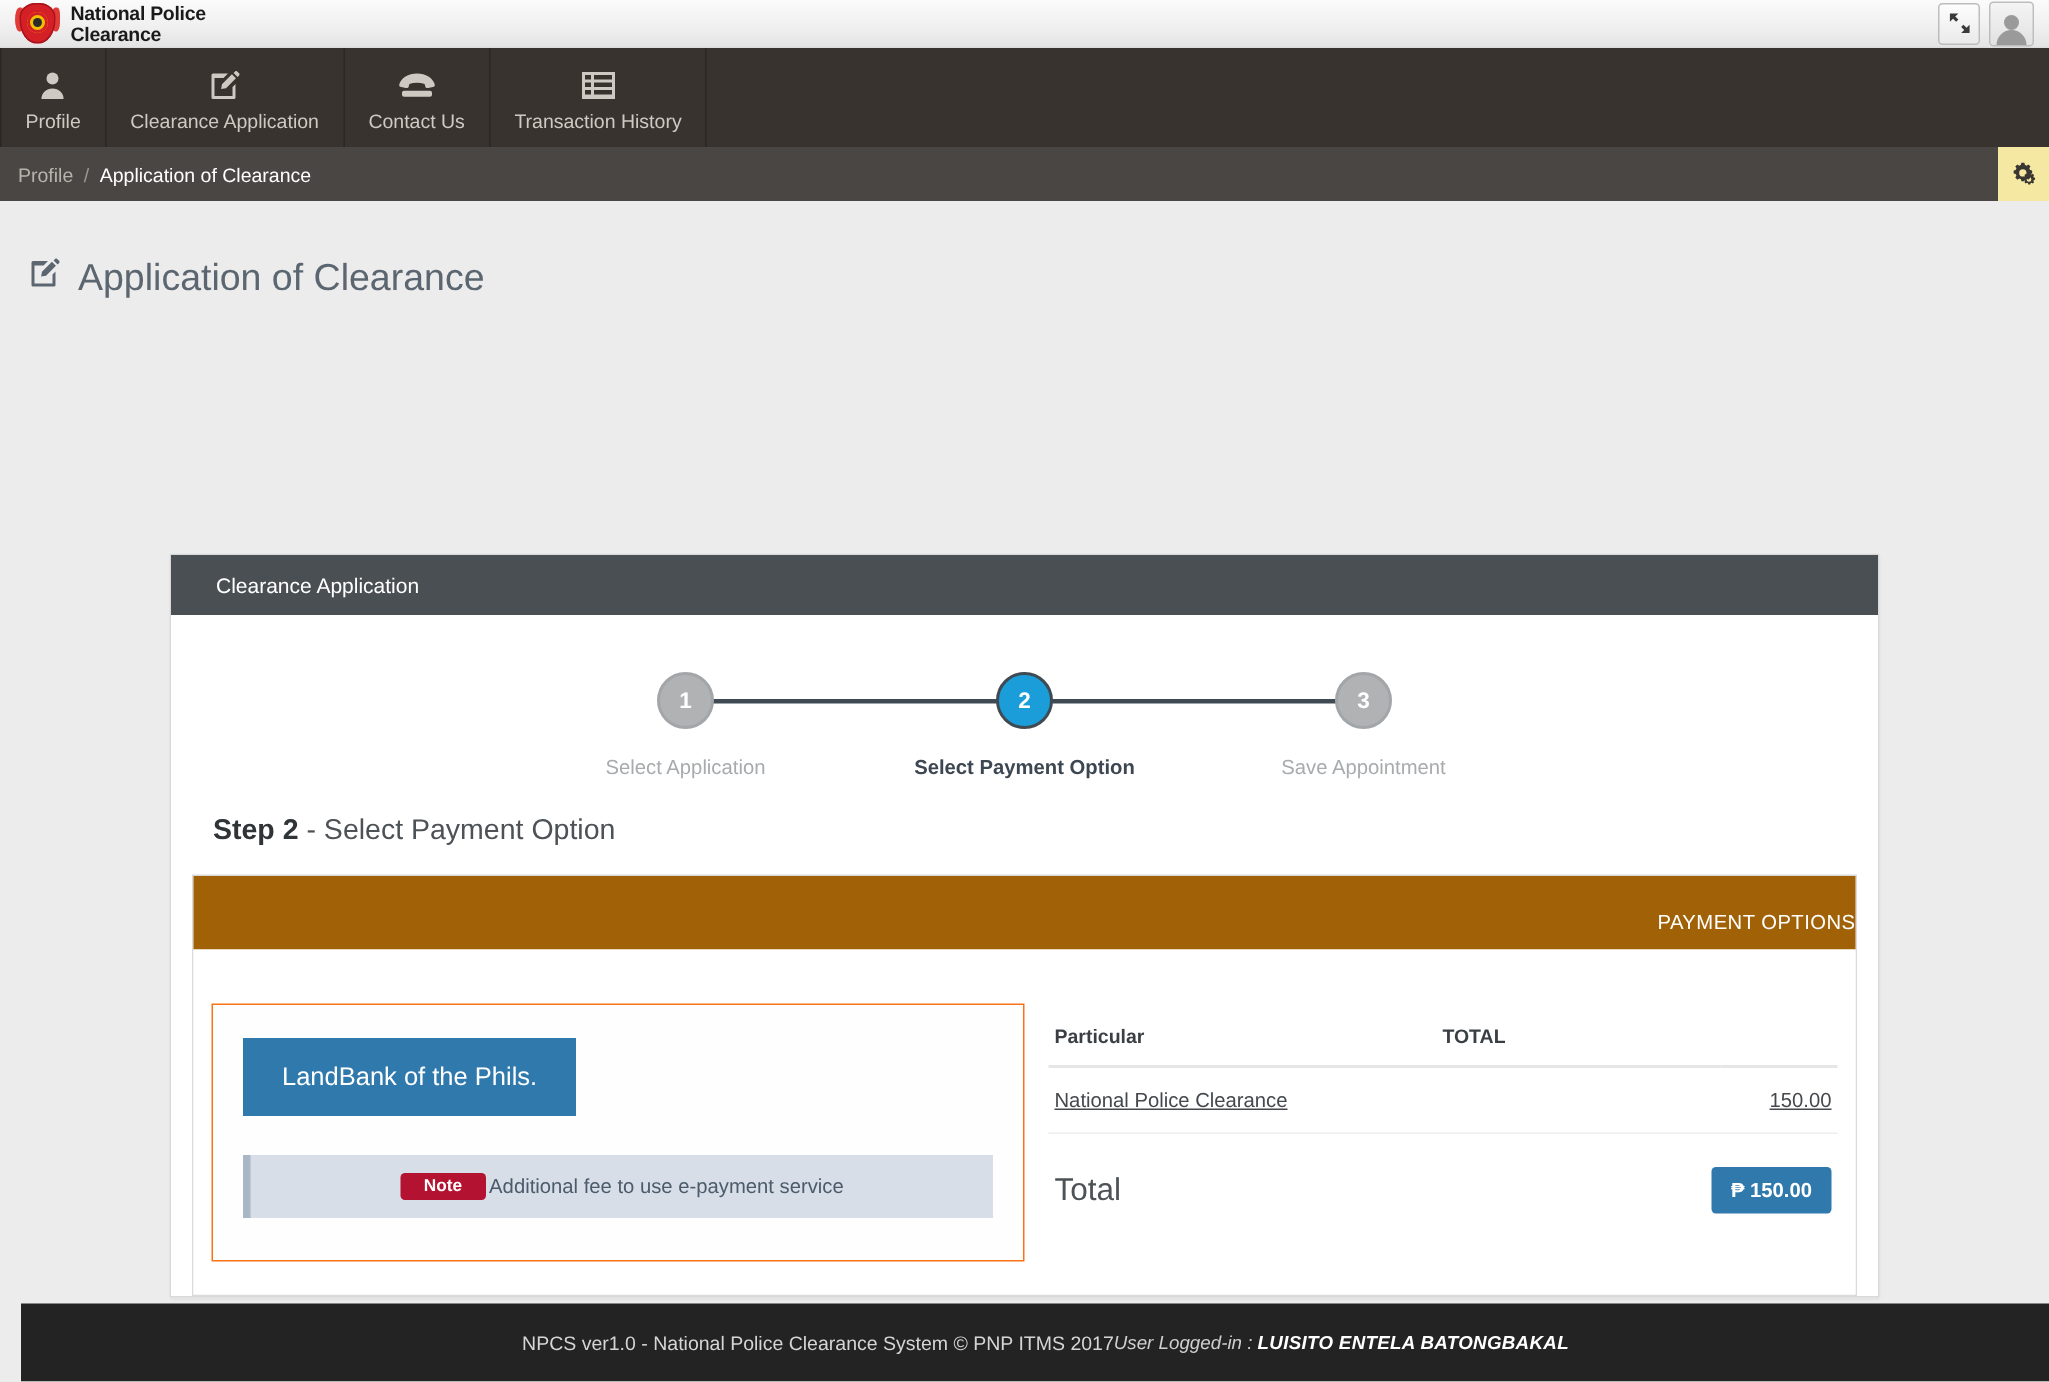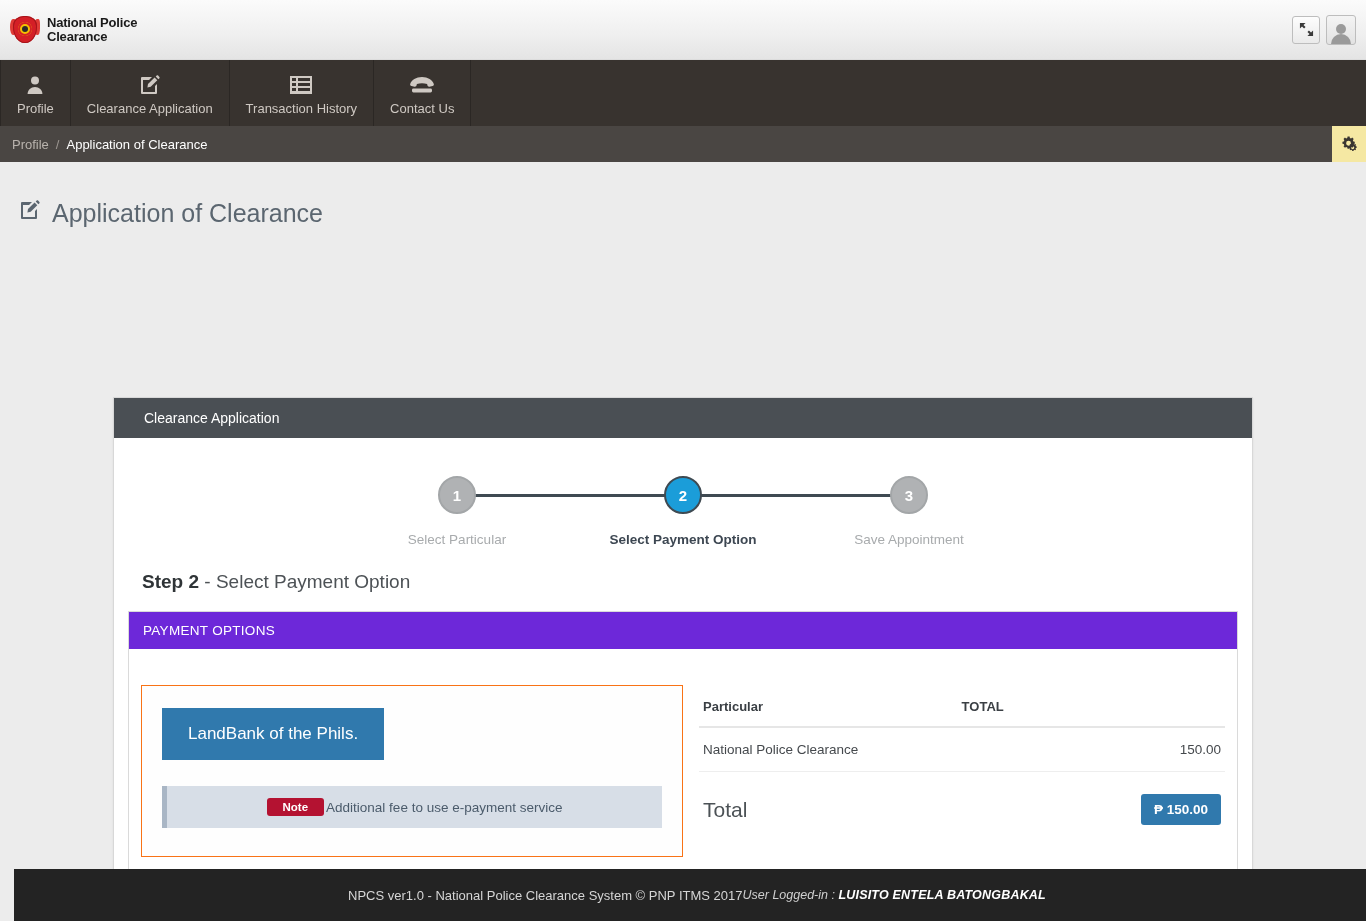--- a/index.html
+++ b/index.html
@@ -8,21 +8,21 @@
     width: 1366px; height: 921px;
     background: #ececec;
     font-family: "Liberation Sans", sans-serif;
     color: #333;
     overflow: hidden;
     position: relative;
   }
 
   
   .brandbar {
-    height: 60px;
+    height: 32px;
     background: linear-gradient(to bottom, #fbfbfb 0%, #efefef 60%, #e4e4e4 100%);
     display: flex;
     align-items: center;
     justify-content: space-between;
     padding: 0 10px 0 10px;
     border-bottom: 1px solid #dcdcdc;
     position: relative;
   }
   .brand { display: flex; align-items: center; gap: 7px; }
   .logo-emblem {
@@ -206,25 +206,26 @@
     font-weight: 300;
   }
   .step-label b { font-weight: bold; color:#2f3437; }
 
   
   .pay-box {
     border: 1px solid #dadada;
     margin: 0 0 0 0;
   }
   .pay-head {
-    background: #6d28d9;
+    background: #a16207;
     color: #ffffff;
     font-size: 13.5px;
     letter-spacing: 0.3px;
-    padding: 11px 0 11px 14px;
+    padding: 23px 0 11px 14px;
+    text-align: right;
   }
   .pay-body { padding: 18px 12px 22px 12px; background: #fff; }
 
   .alert-note {
     background: #c9615f;
     border-left: 4px solid #9c3b3a;
     color: #ffffff;
     font-size: 13.5px;
     padding: 13px 15px;
   }
@@ -282,20 +283,21 @@
     padding: 8px 4px 12px 4px;
     border-bottom: 2px solid #e6e6e6;
     font-weight: bold;
   }
   table.particulars th.amt, table.particulars td.amt { text-align: right; }
   table.particulars th.mid { width: 36%; }
   table.particulars td {
     padding: 14px 4px 14px 4px;
     border-bottom: 1px solid #eeeeee;
     color: #45494d;
+    text-decoration: underline;
   }
   .total-row {
     display: flex; align-items: center; justify-content: space-between;
     padding: 22px 4px 10px 4px;
   }
   .total-word { font-size: 21px; color: #4c5256; font-weight: 300; }
   .total-badge {
     background: #3079ad; color: #fff;
     font-size: 13.5px; font-weight: bold;
     padding: 8px 13px; border-radius: 3px;
@@ -360,35 +362,35 @@
       <svg width="24" height="24" viewBox="0 0 24 24">
         <path d="M3 4h11l-3 3H5v12h12v-6l2-2v9a1 1 0 0 1-1 1H4a1 1 0 0 1-1-1V5a1 1 0 0 1 1-1z"></path>
         <path d="M20.1 2.6l1.3 1.3c.4.4.4 1 0 1.4l-1 1-2.7-2.7 1-1c.4-.4 1-.4 1.4 0zM16.6 4.5l2.7 2.7-6.6 6.6-3.3.6.6-3.3 6.6-6.6z"></path>
       </svg>
     </span>
     <span class="nav-label">Clearance Application</span>
   </div>
 
   <div class="nav-item">
     <span class="nav-icon">
-      <svg width="24" height="20" viewBox="0 0 24 20">
-        <path d="M1 1h22v18H1V1zm2 2v3h4V3H3zm6 0v3h12V3H9zM3 8v3h4V8H3zm6 0v3h12V8H9zM3 13v3h4v-3H3zm6 0v3h12v-3H9z"></path>
-      </svg>
-    </span>
-    <span class="nav-label">Transaction History</span>
-  </div>
-
-  <div class="nav-item">
-    <span class="nav-icon">
       <svg width="26" height="20" viewBox="0 0 26 20">
         <path d="M13 2C7.2 2 2.4 5 1.2 9.1c-.3 1 .3 1.7 1.2 1.9l3.2.7c.9.2 1.7-.3 1.9-1.1l.4-1.6c1.6-.5 3.3-.8 5.1-.8s3.5.3 5.1.8l.4 1.6c.2.8 1 1.3 1.9 1.1l3.2-.7c.9-.2 1.5-.9 1.2-1.9C23.6 5 18.8 2 13 2z"></path>
         <rect x="3" y="13.5" width="20" height="4" rx="1.4"></rect>
       </svg>
     </span>
     <span class="nav-label">Contact Us</span>
+  </div>
+
+  <div class="nav-item">
+    <span class="nav-icon">
+      <svg width="24" height="20" viewBox="0 0 24 20">
+        <path d="M1 1h22v18H1V1zm2 2v3h4V3H3zm6 0v3h12V3H9zM3 8v3h4V8H3zm6 0v3h12V8H9zM3 13v3h4v-3H3zm6 0v3h12v-3H9z"></path>
+      </svg>
+    </span>
+    <span class="nav-label">Transaction History</span>
   </div>
 
 </div>
 
 <div class="crumbbar">
   <span class="crumb">Profile</span>
   <span class="crumb sep">/</span>
   <span class="crumb active">Application of Clearance</span>
   <div class="gear-btn">
     <svg width="18" height="18" viewBox="0 0 20 20">
@@ -413,21 +415,21 @@
   <div class="panel">
 
     <div class="panel-head">Clearance Application</div>
 
     <div class="panel-body">
 
       <div class="stepper">
         <div class="step">
           <div class="connector"></div>
           <div class="bubble">1</div>
-          <div class="caption">Select Particular</div>
+          <div class="caption">Select Application</div>
         </div>
         <div class="step active">
           <div class="connector"></div>
           <div class="bubble">2</div>
           <div class="caption">Select Payment Option</div>
         </div>
         <div class="step">
           <div class="bubble">3</div>
           <div class="caption">Save Appointment</div>
         </div>

